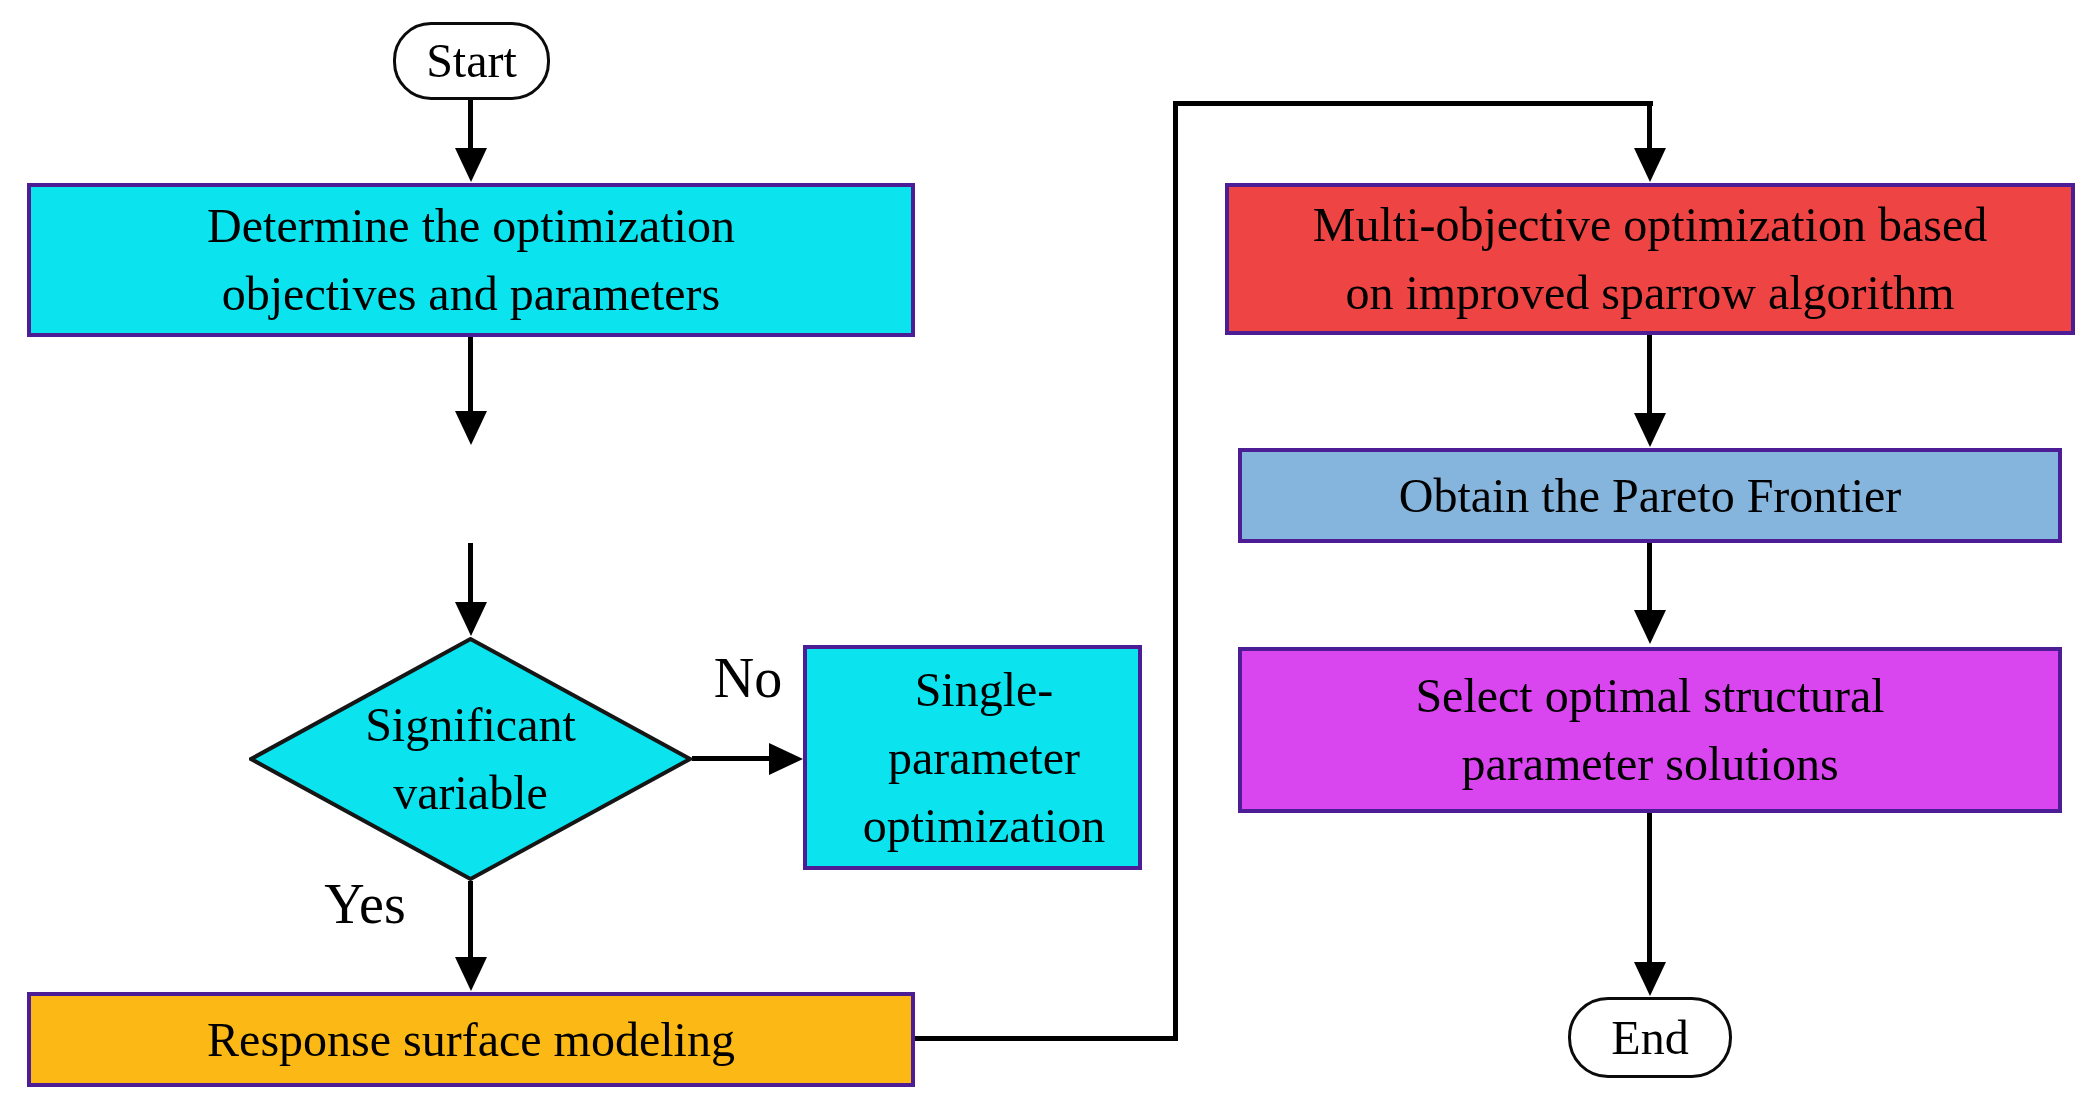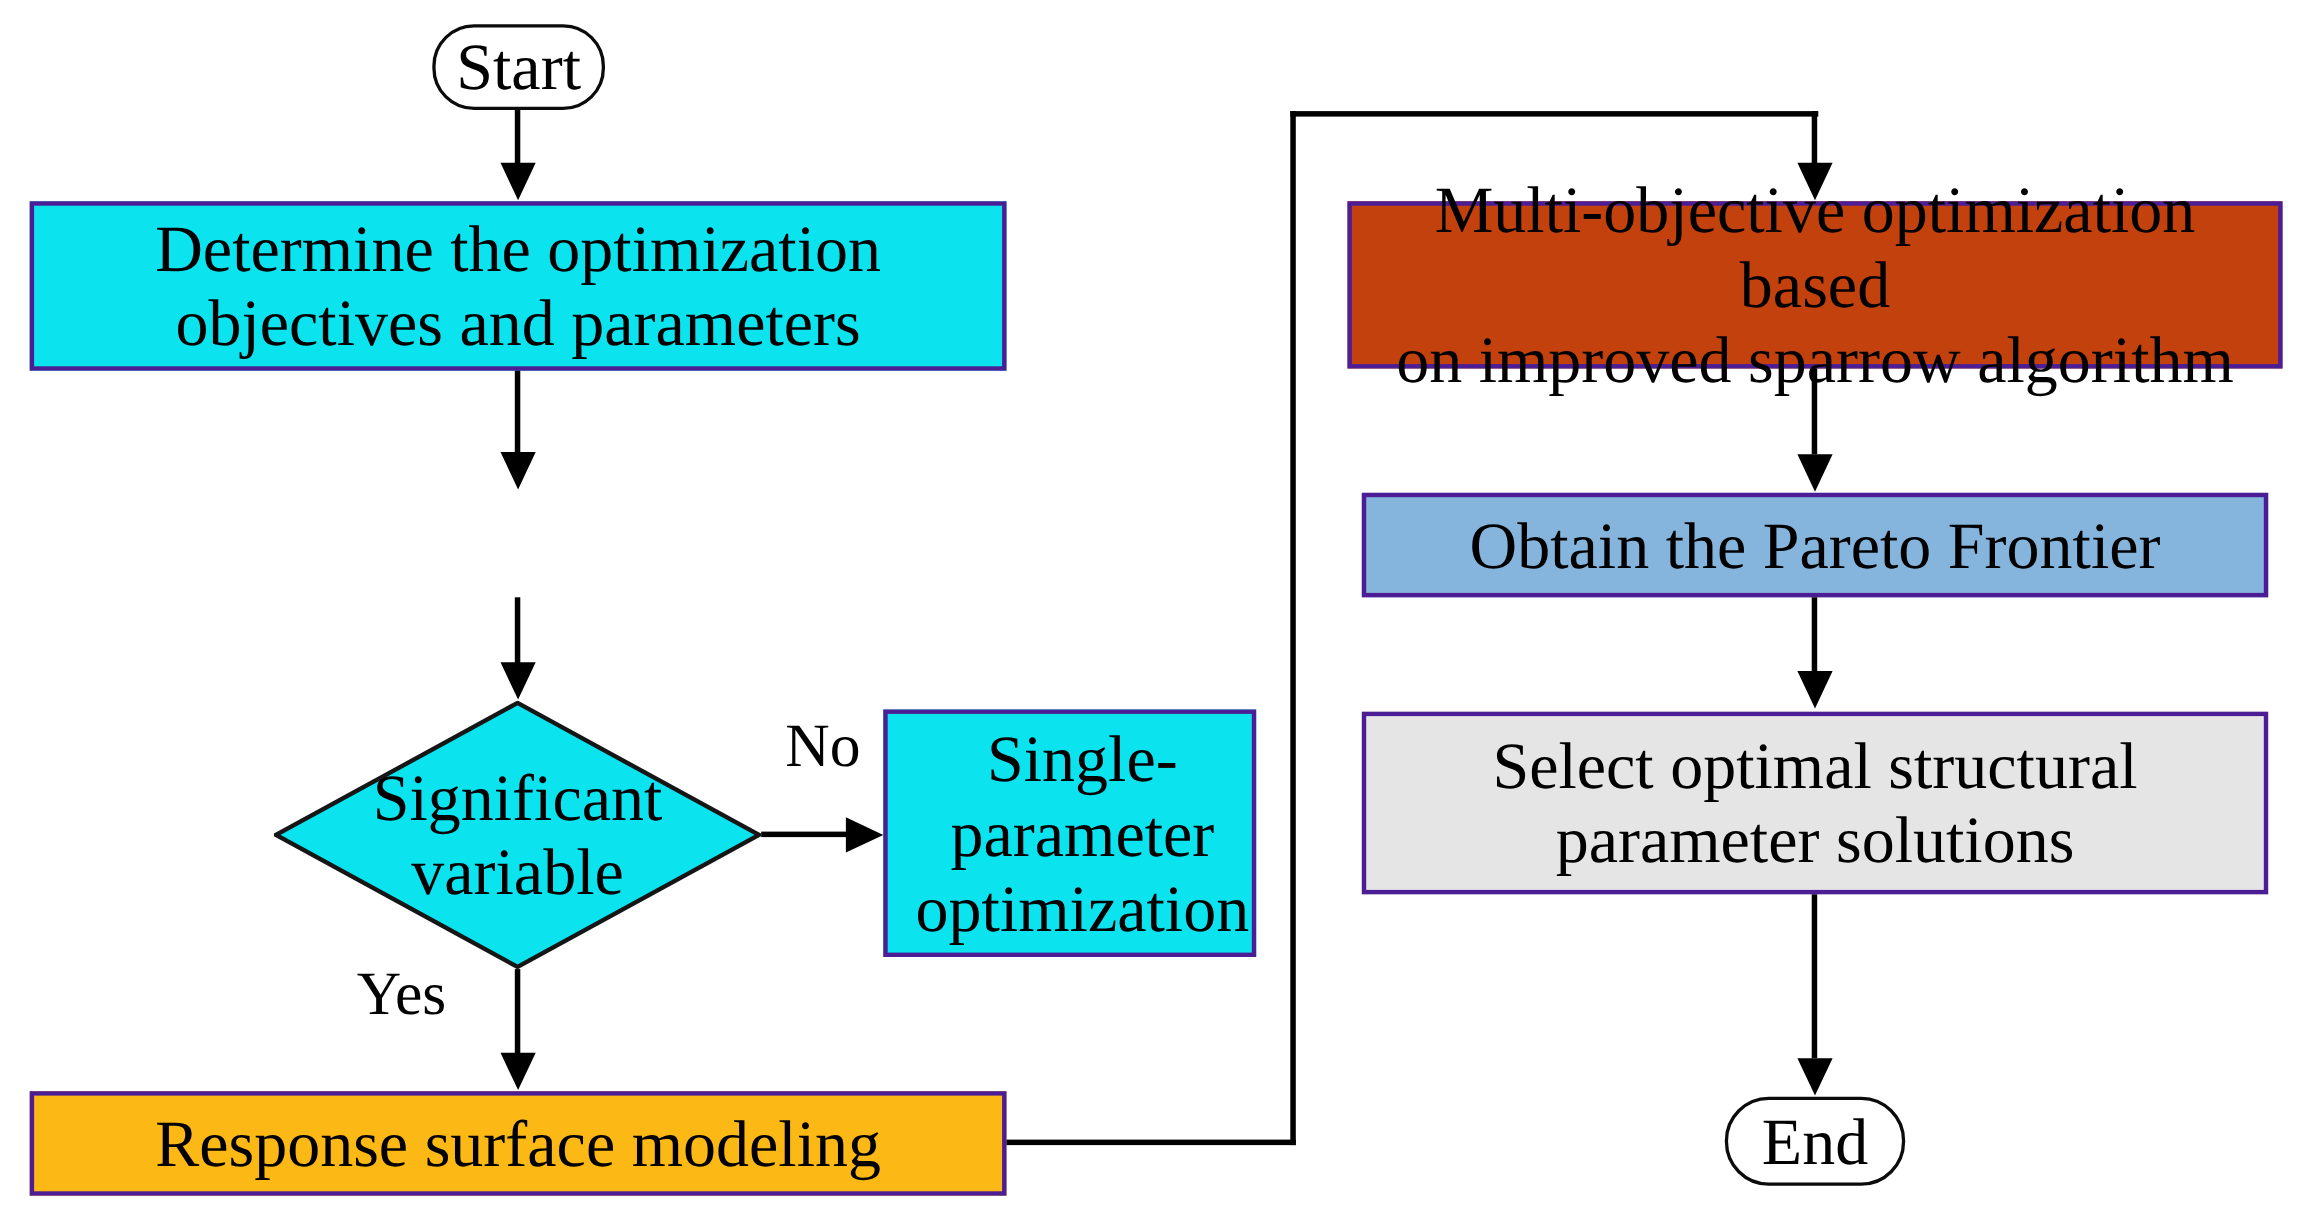--- a/index.html
+++ b/index.html
@@ -18,21 +18,21 @@
     display:flex;align-items:center;justify-content:center;
     text-align:center;
   }
   .rect{border:4px solid #4c1d95;}
   .terminator{
     border:3px solid #0b0b0b;
     background:#ffffff;
     border-radius:38px;
   }
   .label{
-    font-size:60px;
+    font-size:48px;
     line-height:68px;
     white-space:pre-line;
   }
   .edge-label{
     position:absolute;
     font-size:56px;
     line-height:60px;
     text-align:center;
   }
   
@@ -93,30 +93,30 @@
   <div class="node rect pos-single" style="background-color: rgb(11, 227, 239);">
     <div class="label">Single-
 parameter
 optimization</div>
   </div>
 
   <div class="node rect pos-response" style="background-color: rgb(252, 184, 20);">
     <div class="label">Response surface modeling</div>
   </div>
 
-  <div class="node rect pos-multi" style="background-color: #c2410c;">
+  <div class="node rect pos-multi" style="background-color: #ef4444;">
     <div class="label">Multi-objective optimization based
 on improved sparrow algorithm</div>
   </div>
 
   <div class="node rect pos-pareto" style="background-color: rgb(133, 181, 220);">
     <div class="label">Obtain the Pareto Frontier</div>
   </div>
 
-  <div class="node rect pos-select" style="background-color: #e5e5e5; justify-content: center;">
+  <div class="node rect pos-select" style="background-color: #d946ef; justify-content: center;">
     <div class="label">Select optimal structural
 parameter solutions</div>
   </div>
 
   <div class="node terminator pos-end" style="background-color: rgb(255, 255, 255);">
     <div class="label">End</div>
   </div>
 
   <div class="edge-label pos-no">No</div>
   <div class="edge-label pos-yes">Yes</div>

